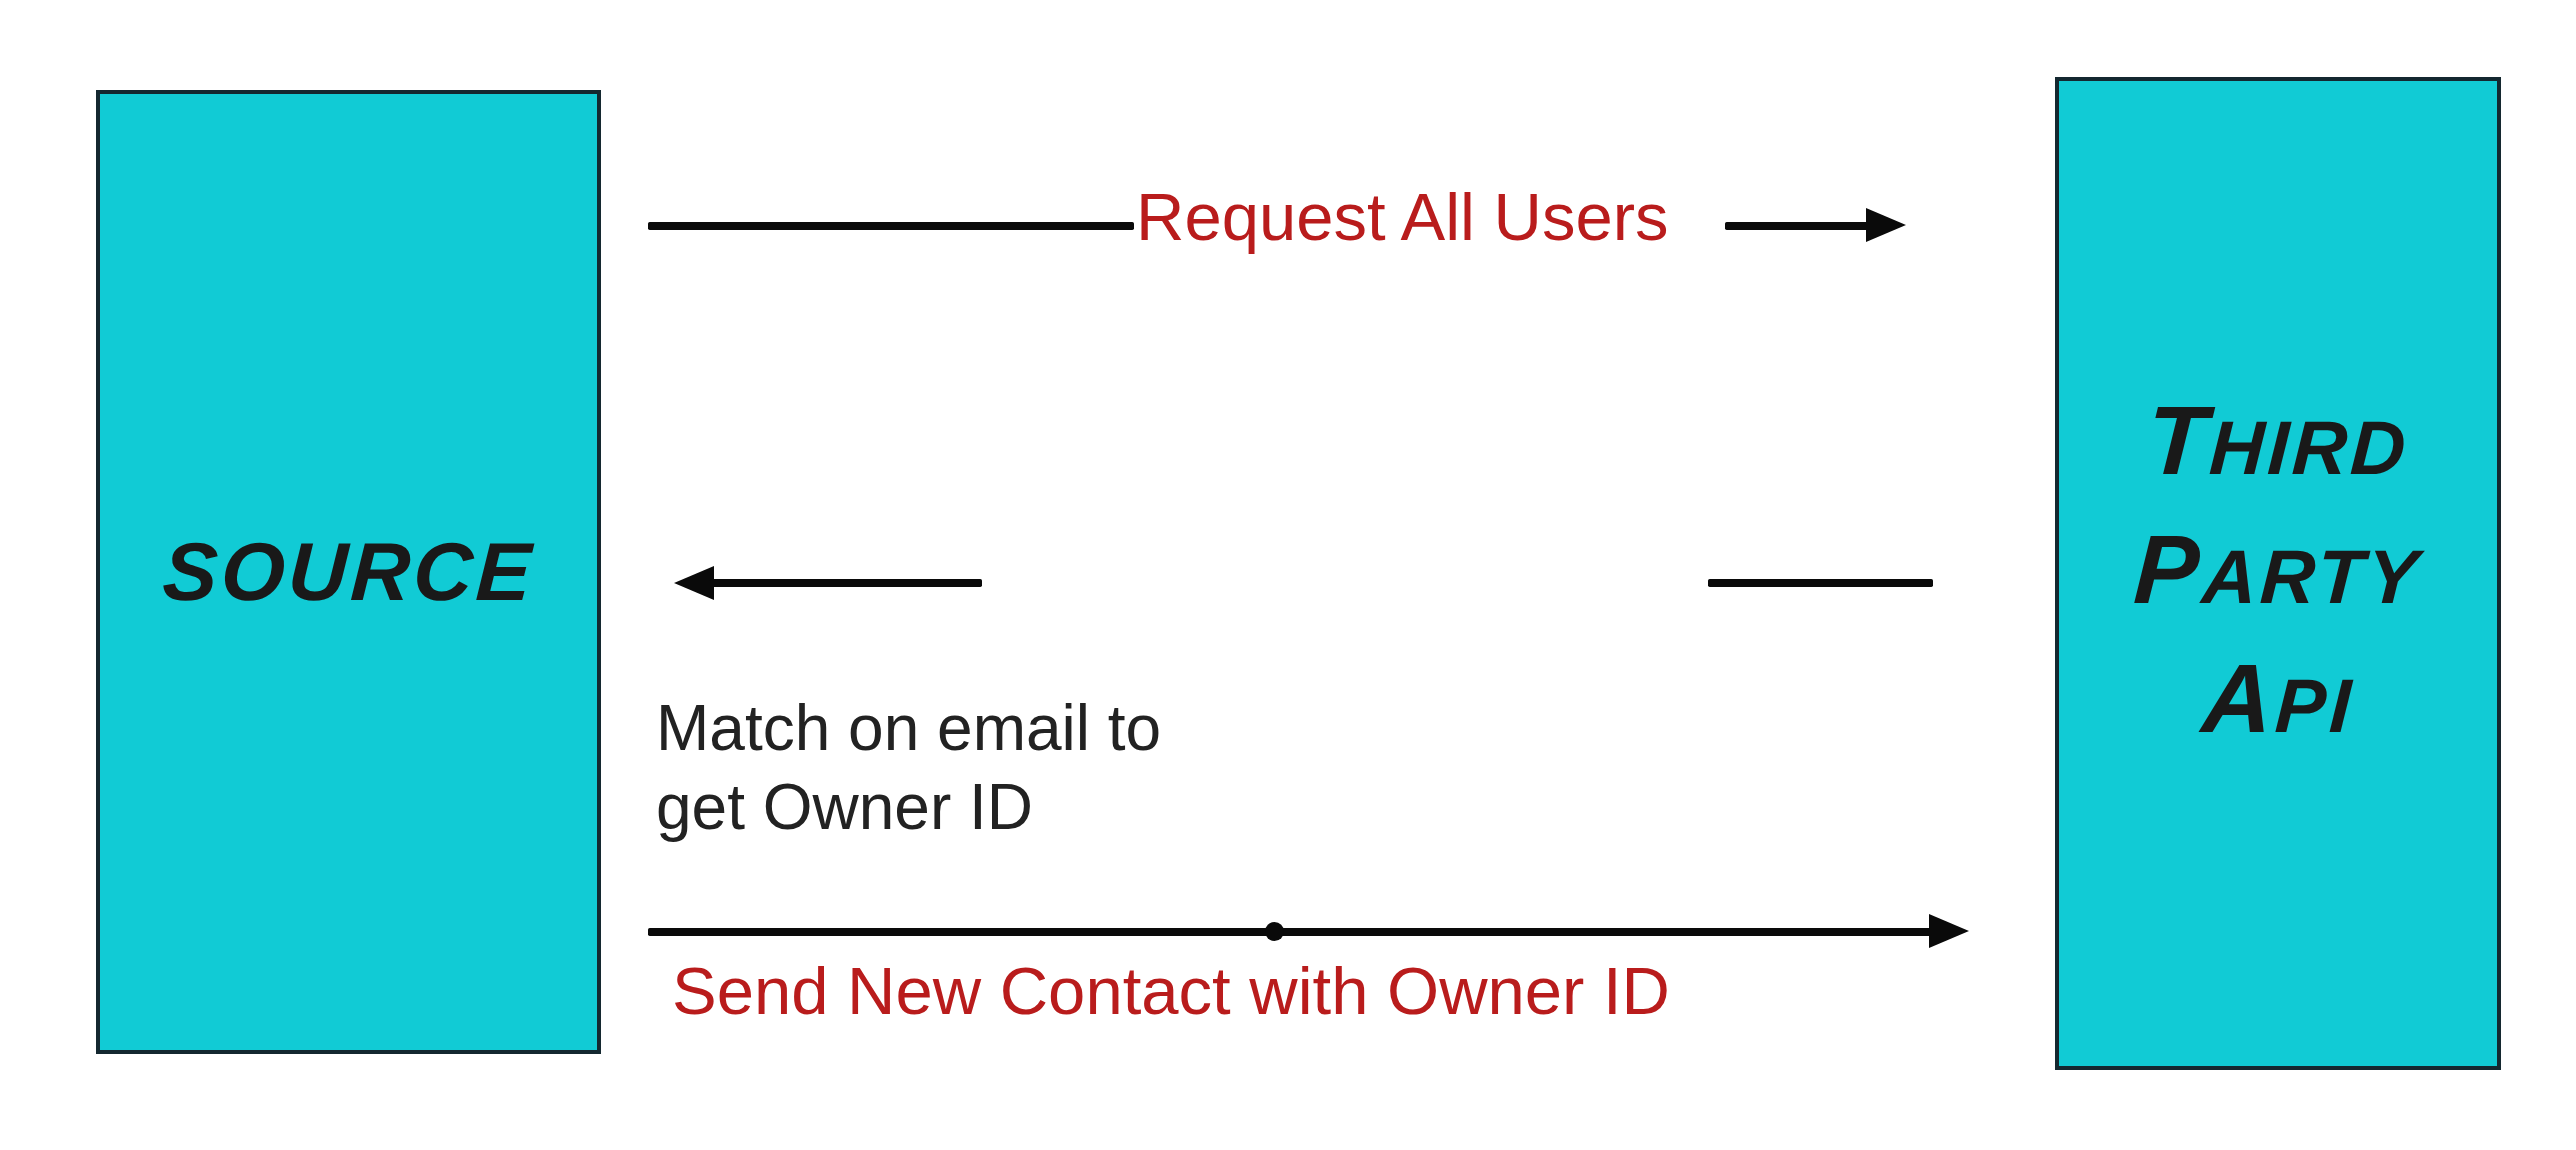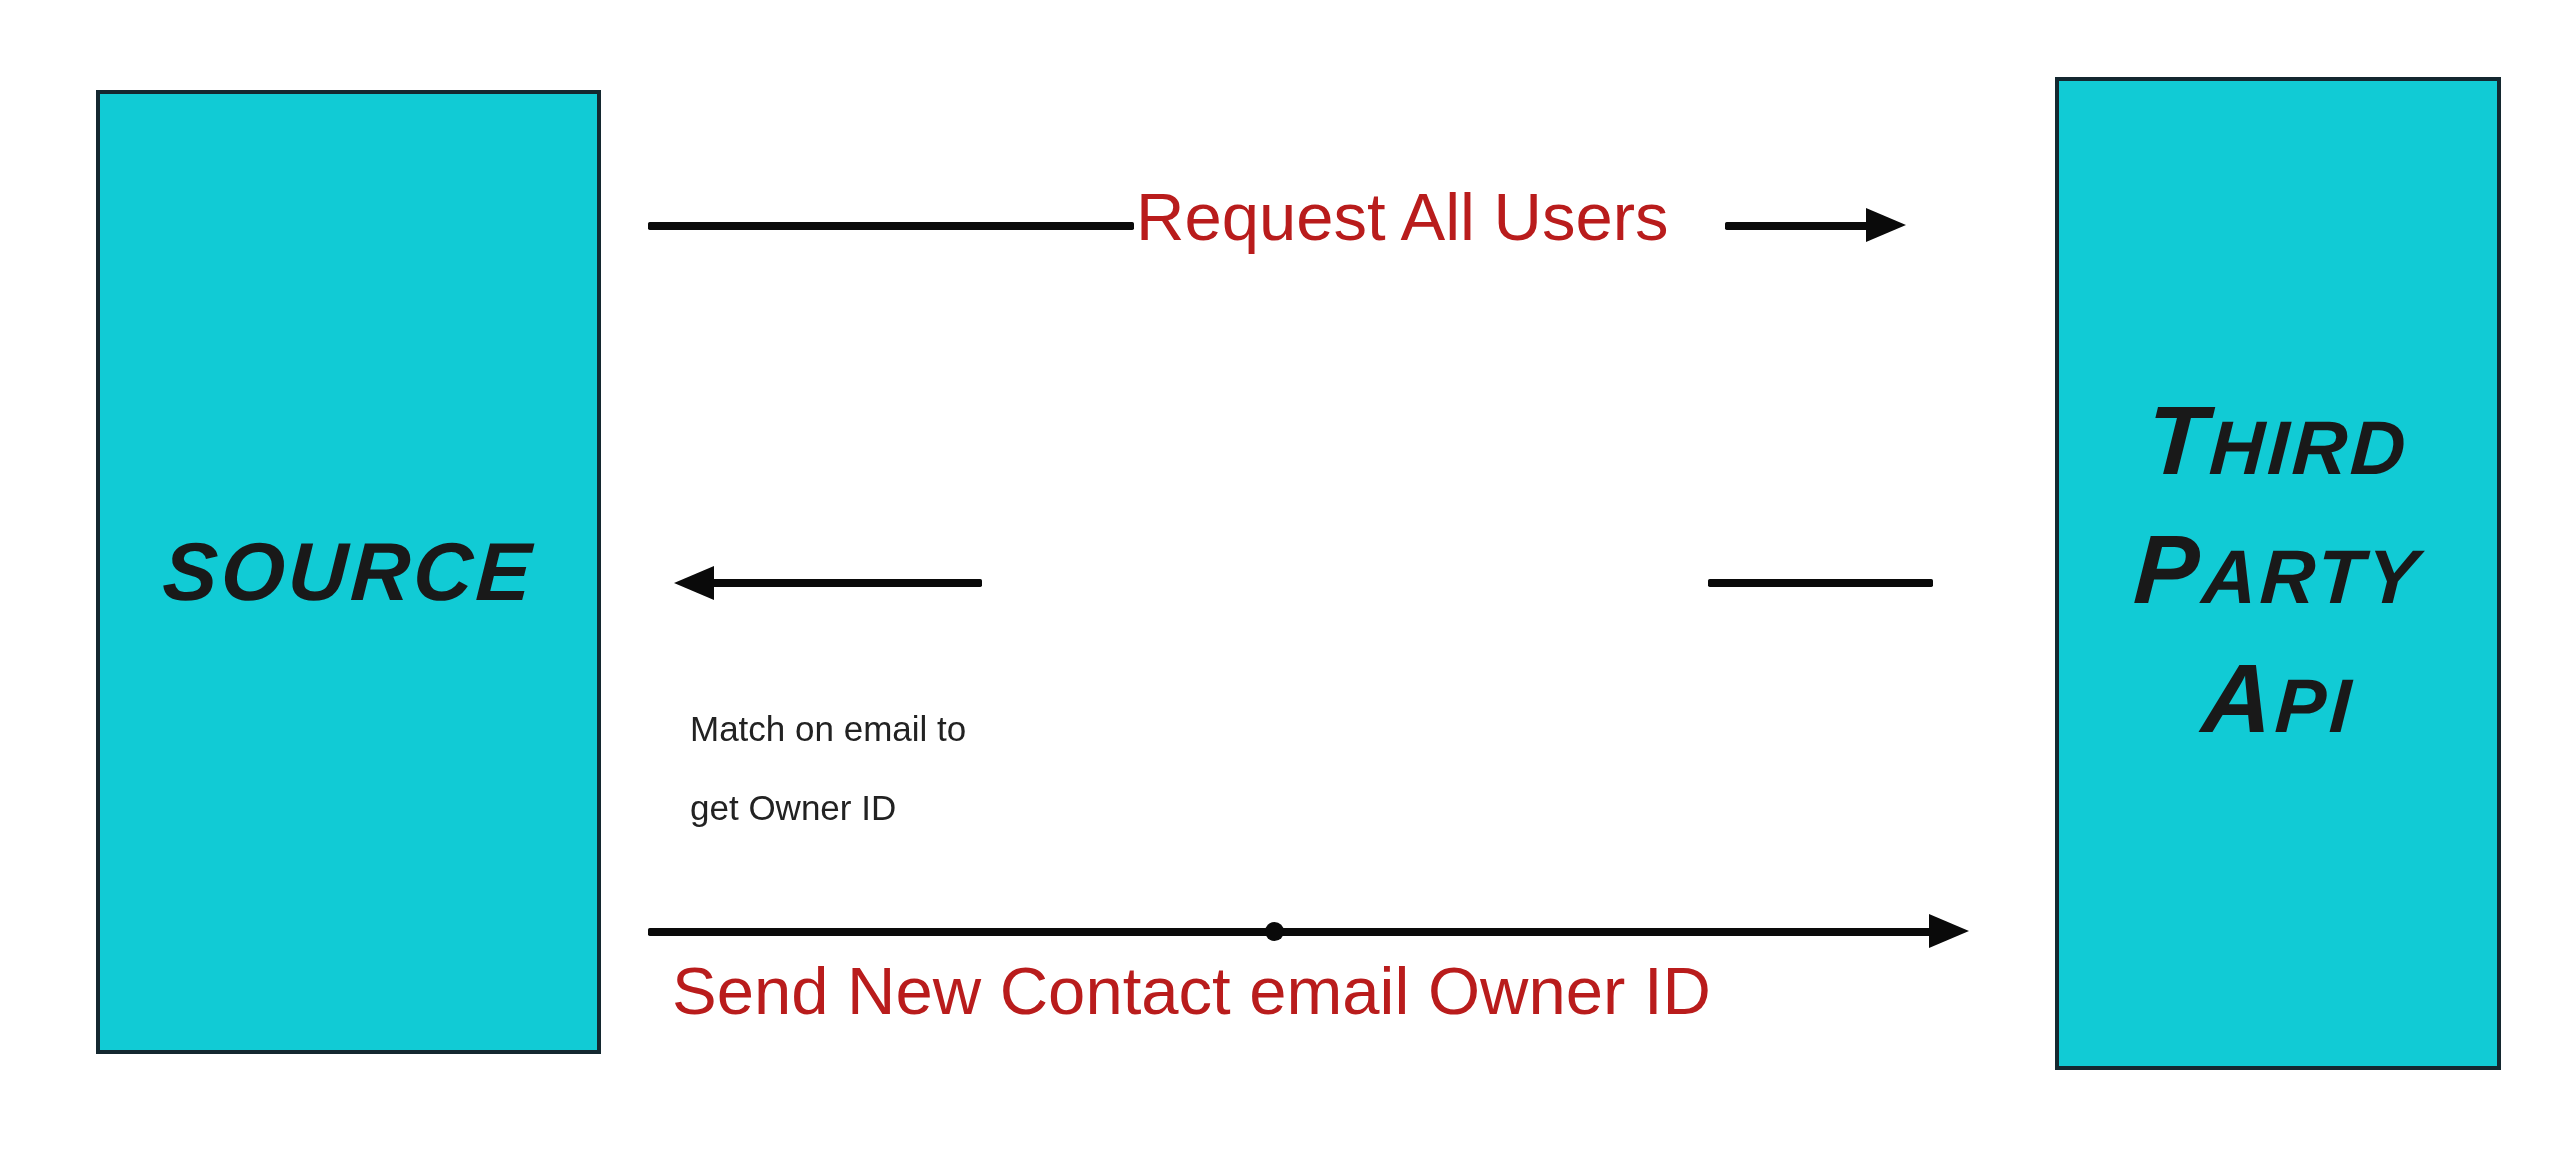--- a/index.html
+++ b/index.html
@@ -100,23 +100,23 @@
 
   
   .m2-head       { left: 674px;  top: 566px; }
   .m2-line-left  { left: 710px;  top: 579px; width: 272px; }
   .m2-label      { left: 997px; top: 542px; width: 689px; }
   .m2-line-right { left: 1708px; top: 579px; width: 225px; }
 
   
   .note-text {
     position: absolute;
-    left: 690px; top: 689px;
+    left: 656px; top: 689px;
     color: #222222;
-    font-size: 35px;
+    font-size: 64px;
     line-height: 79px;
     text-align: left;
     white-space: nowrap;
   }
   .note-line { display: block; }
 
   
   .m3-line  { left: 648px;  top: 928px; width: 1283px; }
   .m3-head  { left: 1929px; top: 914px; }
   .m3-dot   { left: 1265px; top: 922px; }
@@ -147,16 +147,16 @@
   <div class="hline m2-line-right"></div>
 
   <div class="note-text">
     <span class="note-line">Match on email to</span>
     <span class="note-line">get Owner ID</span>
   </div>
 
   <div class="hline m3-line"></div>
   <div class="connector-dot m3-dot"></div>
   <div class="arrowhead-right m3-head"></div>
-  <div class="msg-label m3-label">Send New Contact email Owner ID</div>
+  <div class="msg-label m3-label">Send New Contact with Owner ID</div>
 
 </div>
 
 
 </body></html>

